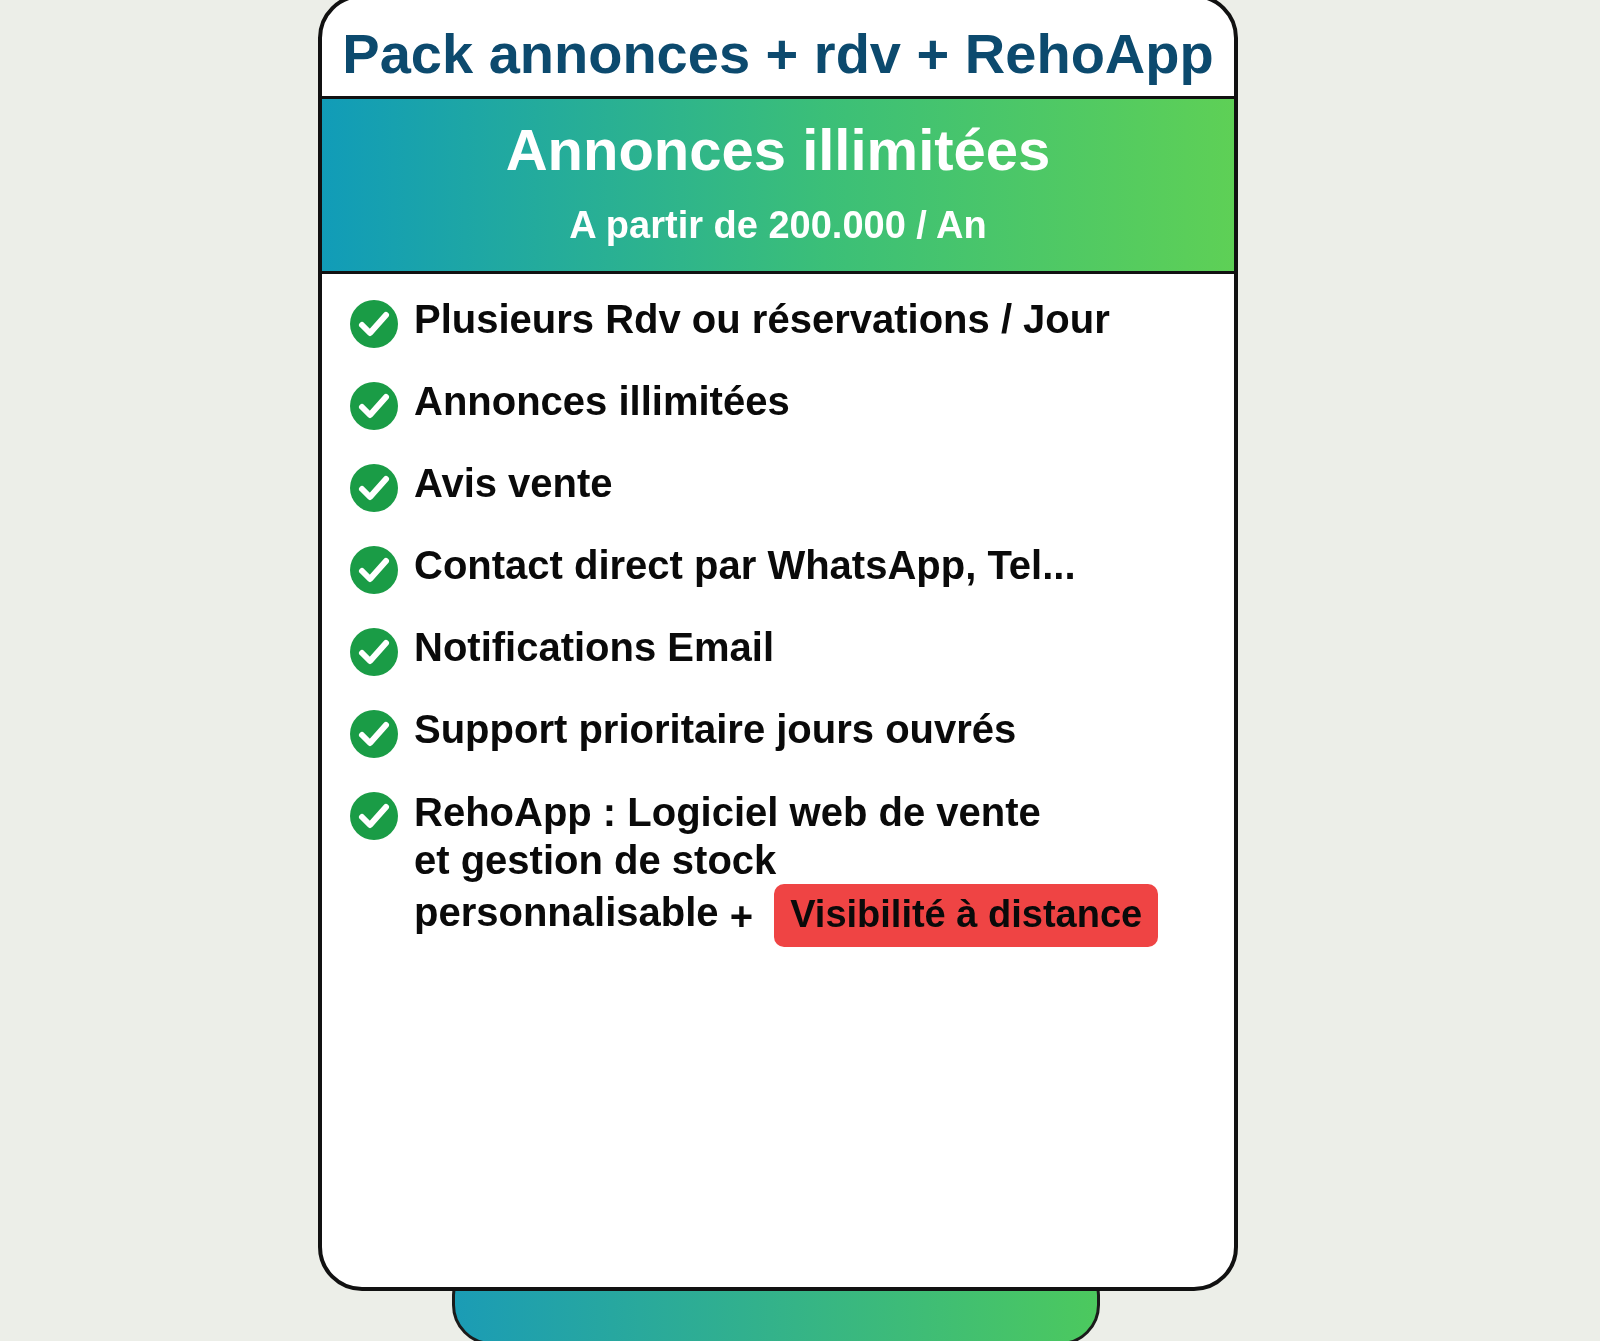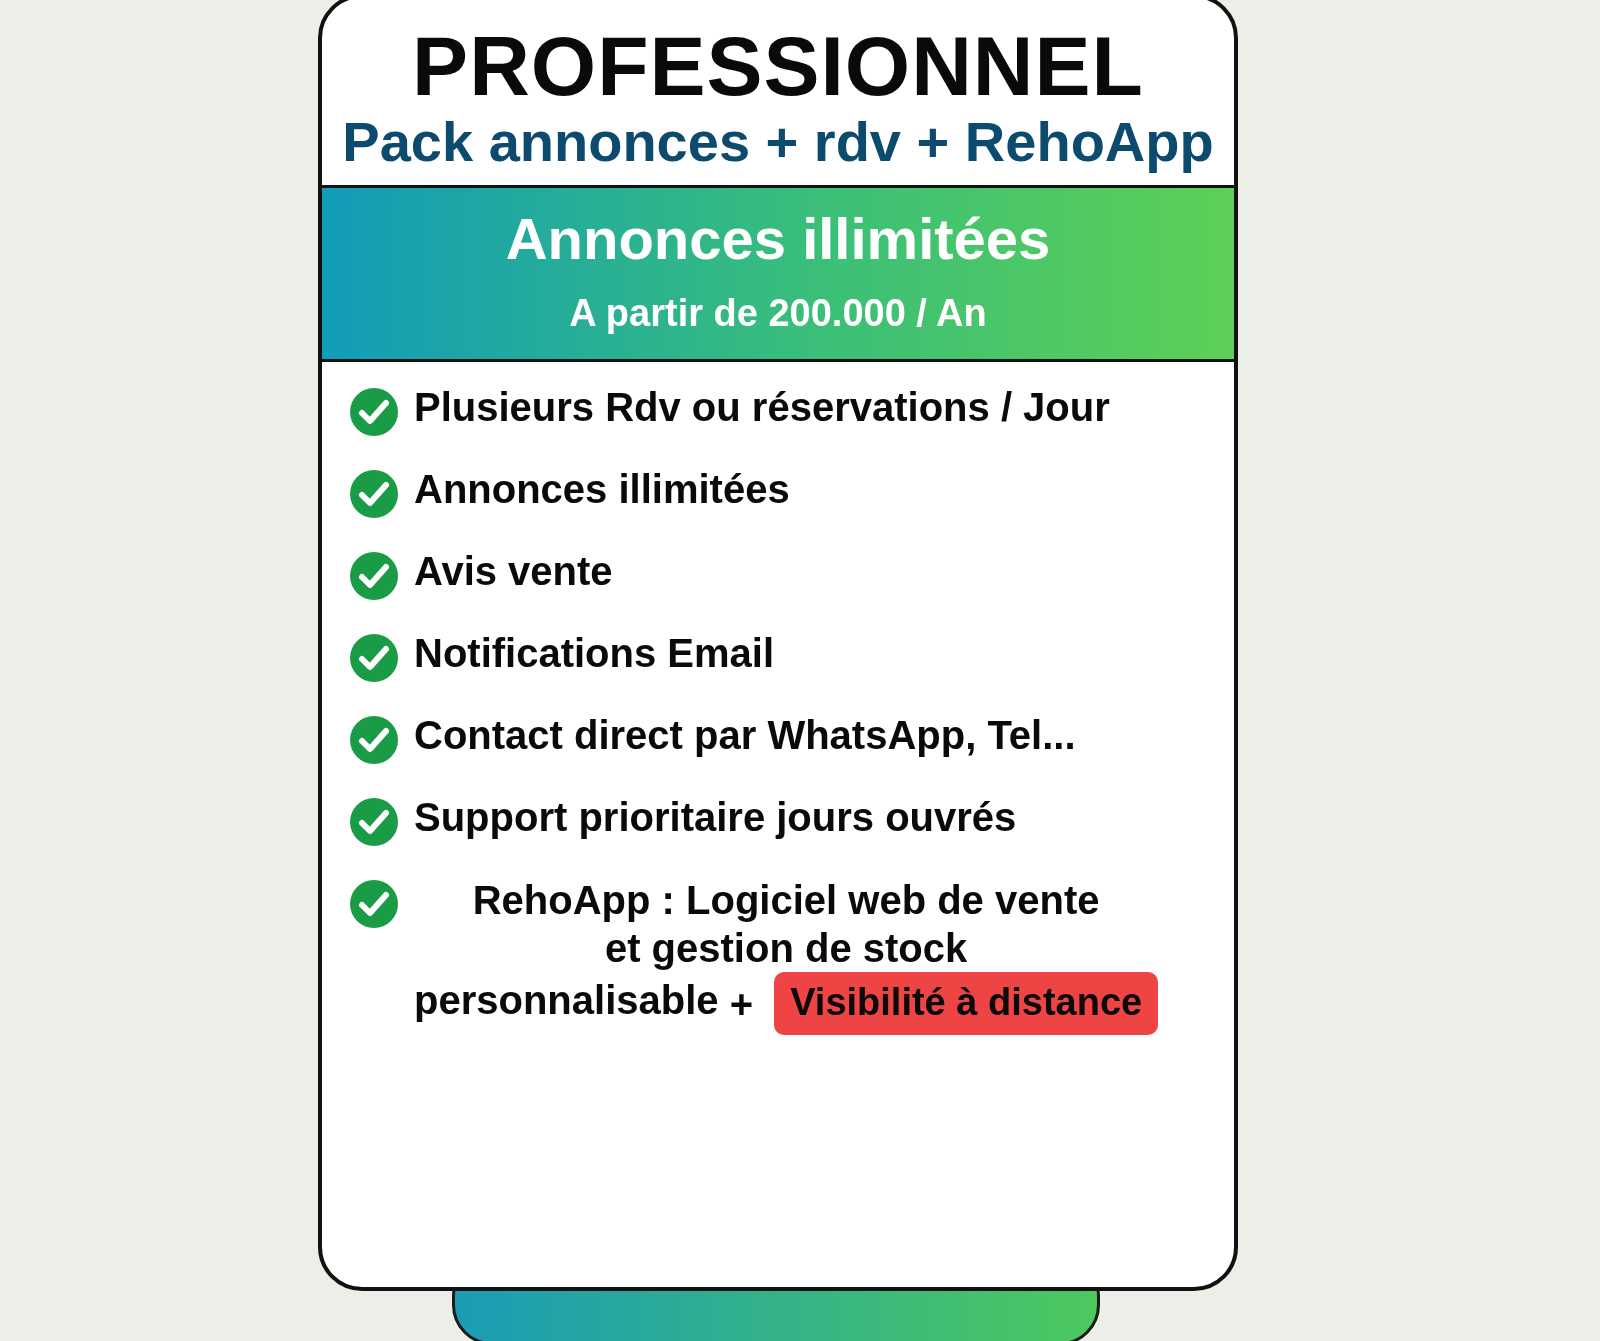--- a/index.html
+++ b/index.html
@@ -87,21 +87,20 @@
 
   .features {
     padding: 22px 26px 10px 26px;
     flex: 1;
   }
 
   .feature {
     display: flex;
     align-items: flex-start;
     margin-bottom: 28px;
-    text-align: center;
   }
 
   .icon {
     flex: 0 0 auto;
     width: 52px;
     height: 52px;
     margin-right: 14px;
     margin-top: 2px;
     position: relative;
   }
@@ -138,21 +137,20 @@
   }
 </style>
 </head>
 <body>
 
 <div class="bg-card"></div>
 
 <div class="card">
 
   <div class="card-header">
-    <div class="plan-title">PROFESSIONNEL</div>
     <div class="plan-subtitle">Pack annonces + rdv + RehoApp</div>
   </div>
 
   <div class="banner">
     <div class="banner-line1">Annonces illimitées</div>
     <div class="banner-line2">A partir de 200.000 / An</div>
   </div>
 
   <div class="features">
 
@@ -187,31 +185,31 @@
     </div>
 
 
     <div class="feature">
       <span class="icon">
         <svg width="52" height="52" viewBox="0 0 52 52">
           <circle cx="26" cy="26" r="24" fill="#1a9c46"></circle>
           <path d="M14 27 L22 35 L38 17" stroke="#ffffff" stroke-width="6" fill="none" stroke-linecap="round" stroke-linejoin="round"></path>
         </svg>
       </span>
+      <span class="feature-text">Contact direct par WhatsApp, Tel...</span>
+    </div>
+
+    <div class="feature">
+      <span class="icon">
+        <svg width="52" height="52" viewBox="0 0 52 52">
+          <circle cx="26" cy="26" r="24" fill="#1a9c46"></circle>
+          <path d="M14 27 L22 35 L38 17" stroke="#ffffff" stroke-width="6" fill="none" stroke-linecap="round" stroke-linejoin="round"></path>
+        </svg>
+      </span>
       <span class="feature-text">Notifications Email</span>
-    </div>
-
-    <div class="feature">
-      <span class="icon">
-        <svg width="52" height="52" viewBox="0 0 52 52">
-          <circle cx="26" cy="26" r="24" fill="#1a9c46"></circle>
-          <path d="M14 27 L22 35 L38 17" stroke="#ffffff" stroke-width="6" fill="none" stroke-linecap="round" stroke-linejoin="round"></path>
-        </svg>
-      </span>
-      <span class="feature-text">Contact direct par WhatsApp, Tel...</span>
     </div>
 
     <div class="feature">
       <span class="icon">
         <svg width="52" height="52" viewBox="0 0 52 52">
           <circle cx="26" cy="26" r="24" fill="#1a9c46"></circle>
           <path d="M14 27 L22 35 L38 17" stroke="#ffffff" stroke-width="6" fill="none" stroke-linecap="round" stroke-linejoin="round"></path>
         </svg>
       </span>
       <span class="feature-text">Support prioritaire jours ouvrés</span>

